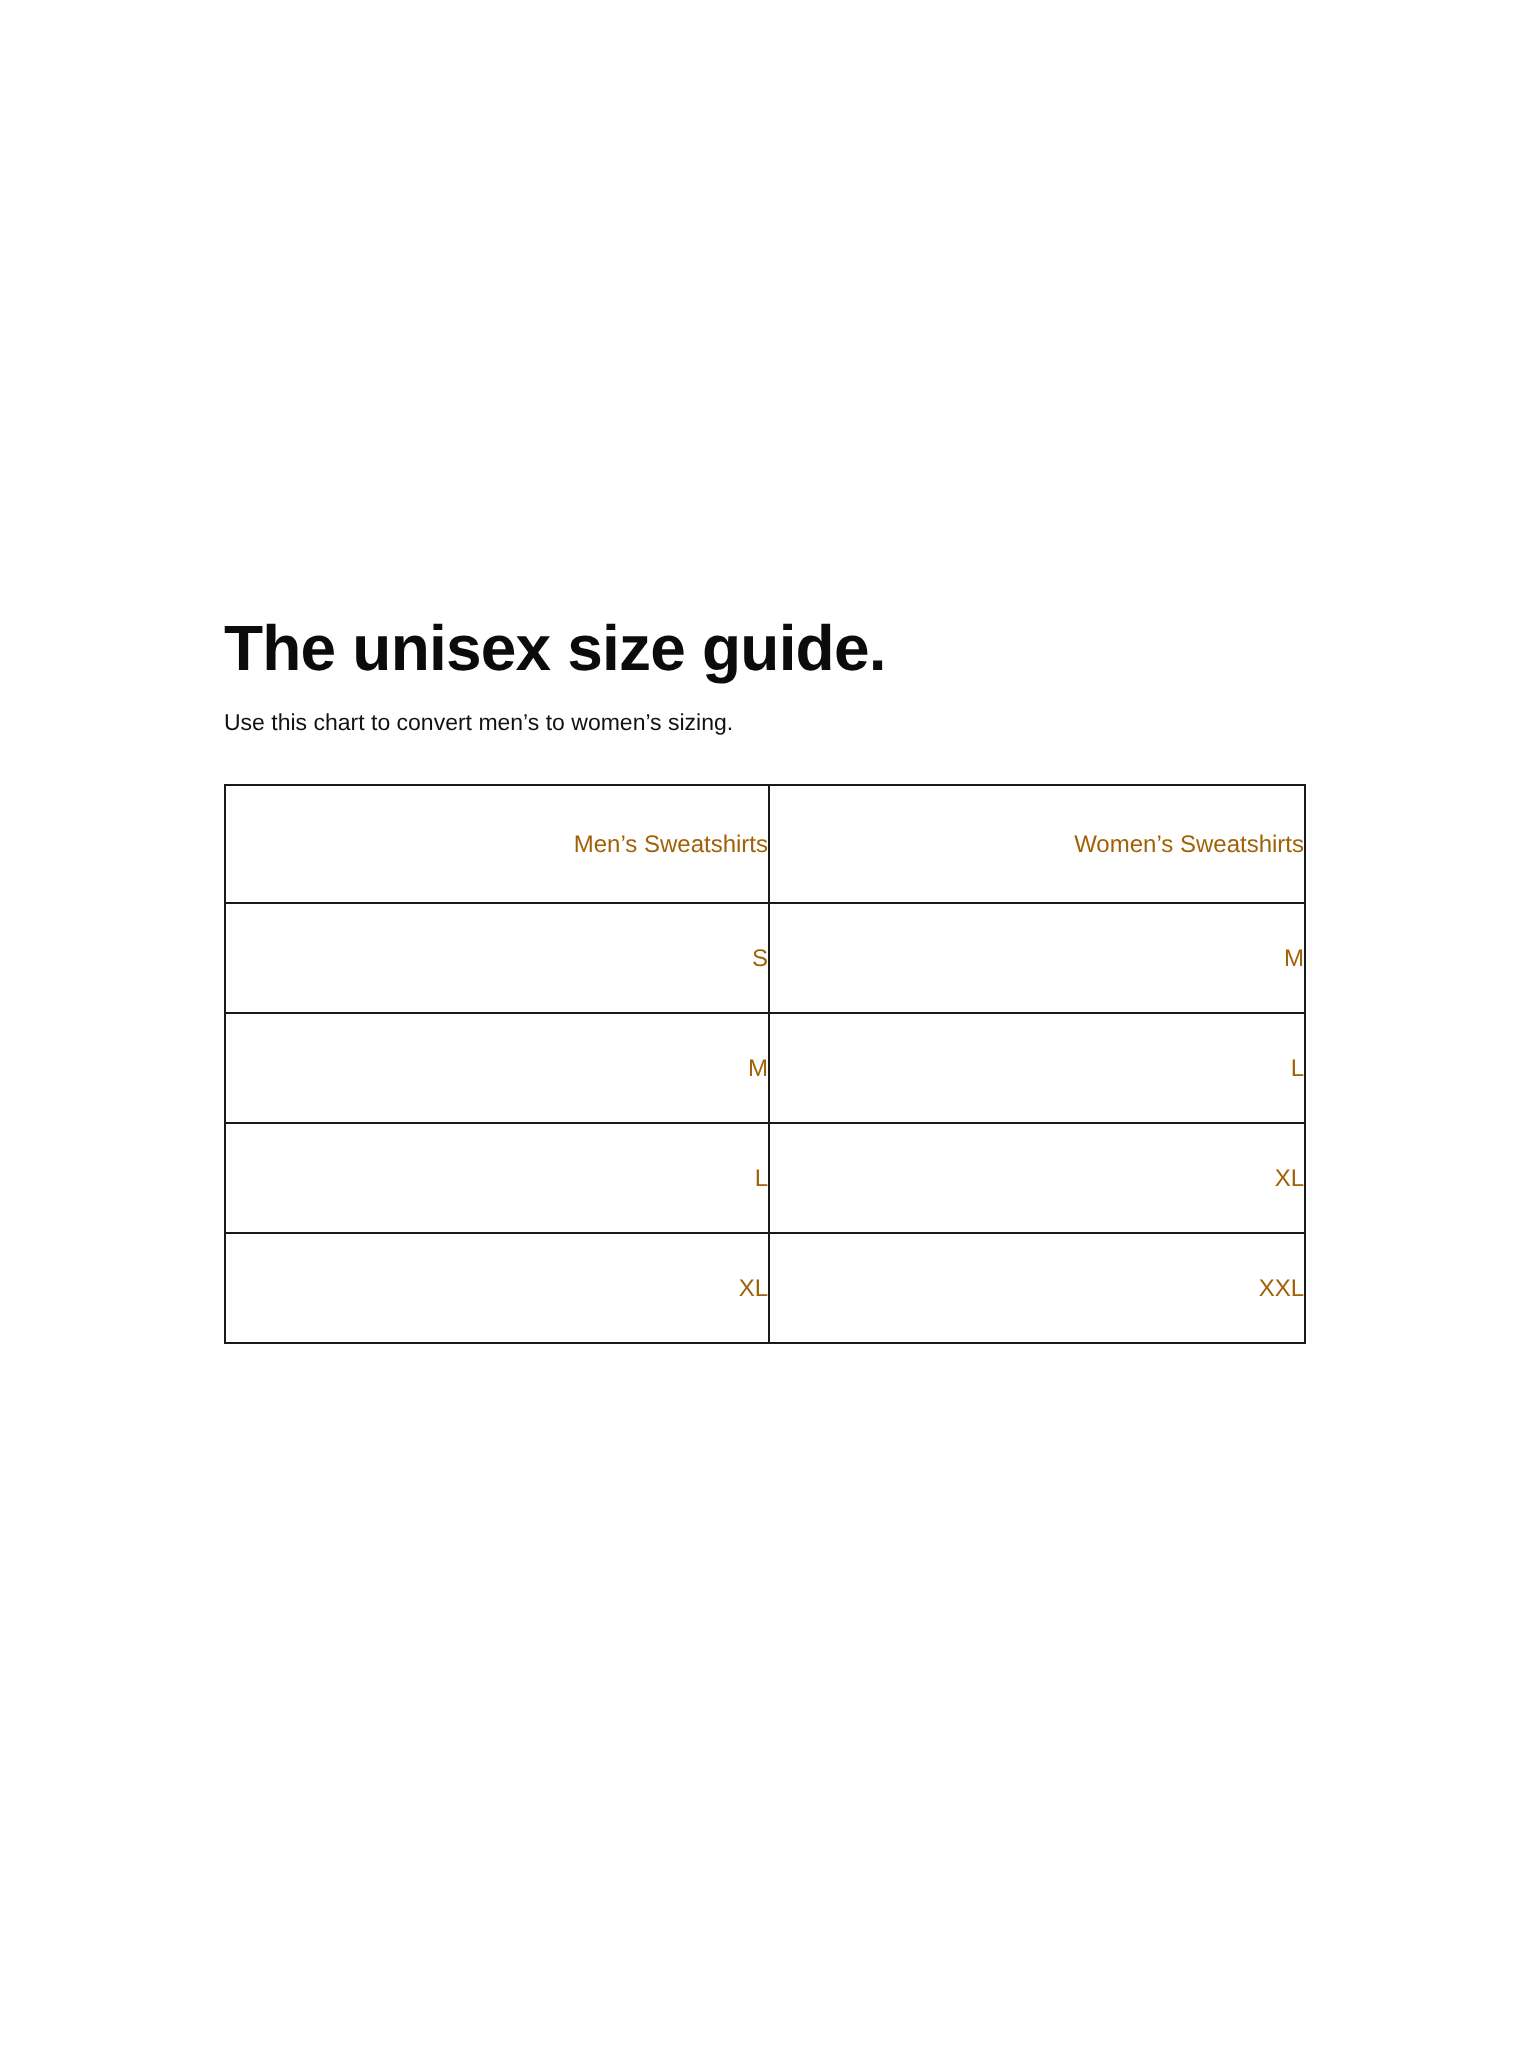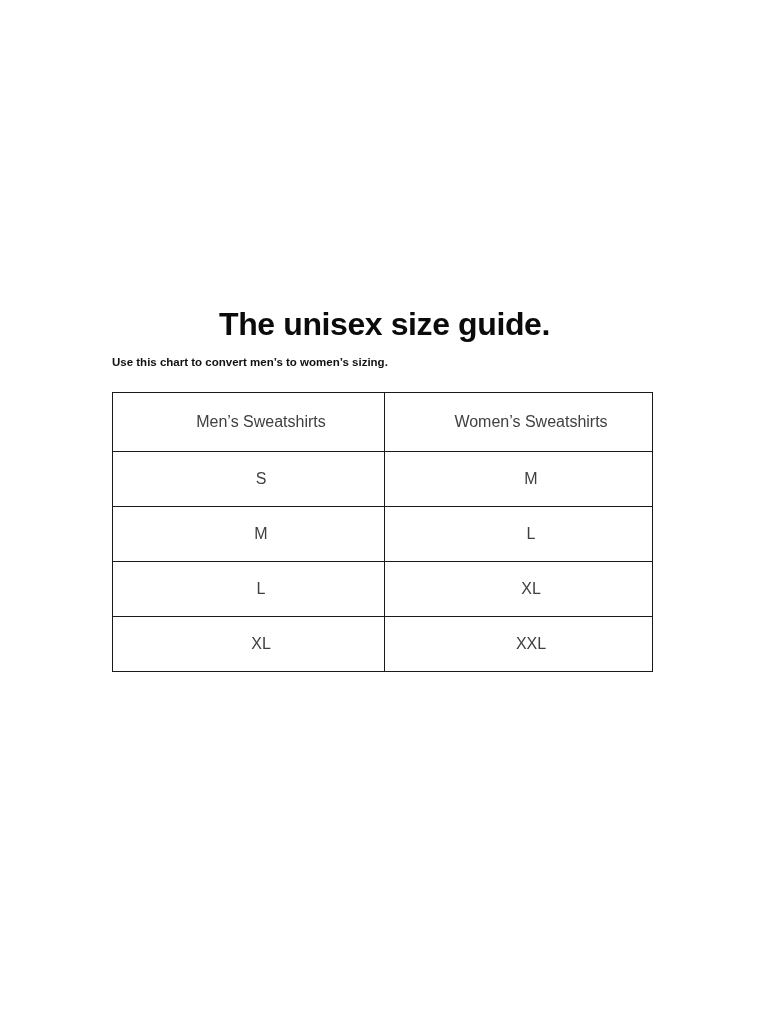--- a/index.html
+++ b/index.html
@@ -25,44 +25,43 @@
     top: 306px;
     width: 545px;
   }
   .title {
     font-size: 32px;
     font-weight: bold;
     letter-spacing: -0.4px;
     line-height: 1.15;
     margin: 0 0 12px 0;
     color: #0b0b0b;
-    text-align: center;
   }
   .subtitle {
     font-size: 11.5px;
-    font-weight: bold;
+    font-weight: normal;
     line-height: 1.3;
     margin: 0 0 22px 0;
     color: #111111;
   }
   table.size-table {
     border-collapse: collapse;
     width: 540px;
     table-layout: fixed;
   }
   table.size-table th,
   table.size-table td {
     border: 1px solid #1a1a1a;
-    text-align: center;
-    font-size: 16px;
+    text-align: right;
+    font-size: 12px;
     font-weight: normal;
     padding: 0 0 0 25px;
     height: 54px;
     vertical-align: middle;
-    color: #404040;
+    color: #a16207;
   }
   table.size-table th {
     font-weight: normal;
   }
   table.size-table tr.header-row th {
     height: 58px;
   }
   table.size-table col.c1 { width: 272px; }
   table.size-table col.c2 { width: 268px; }
 </style>

